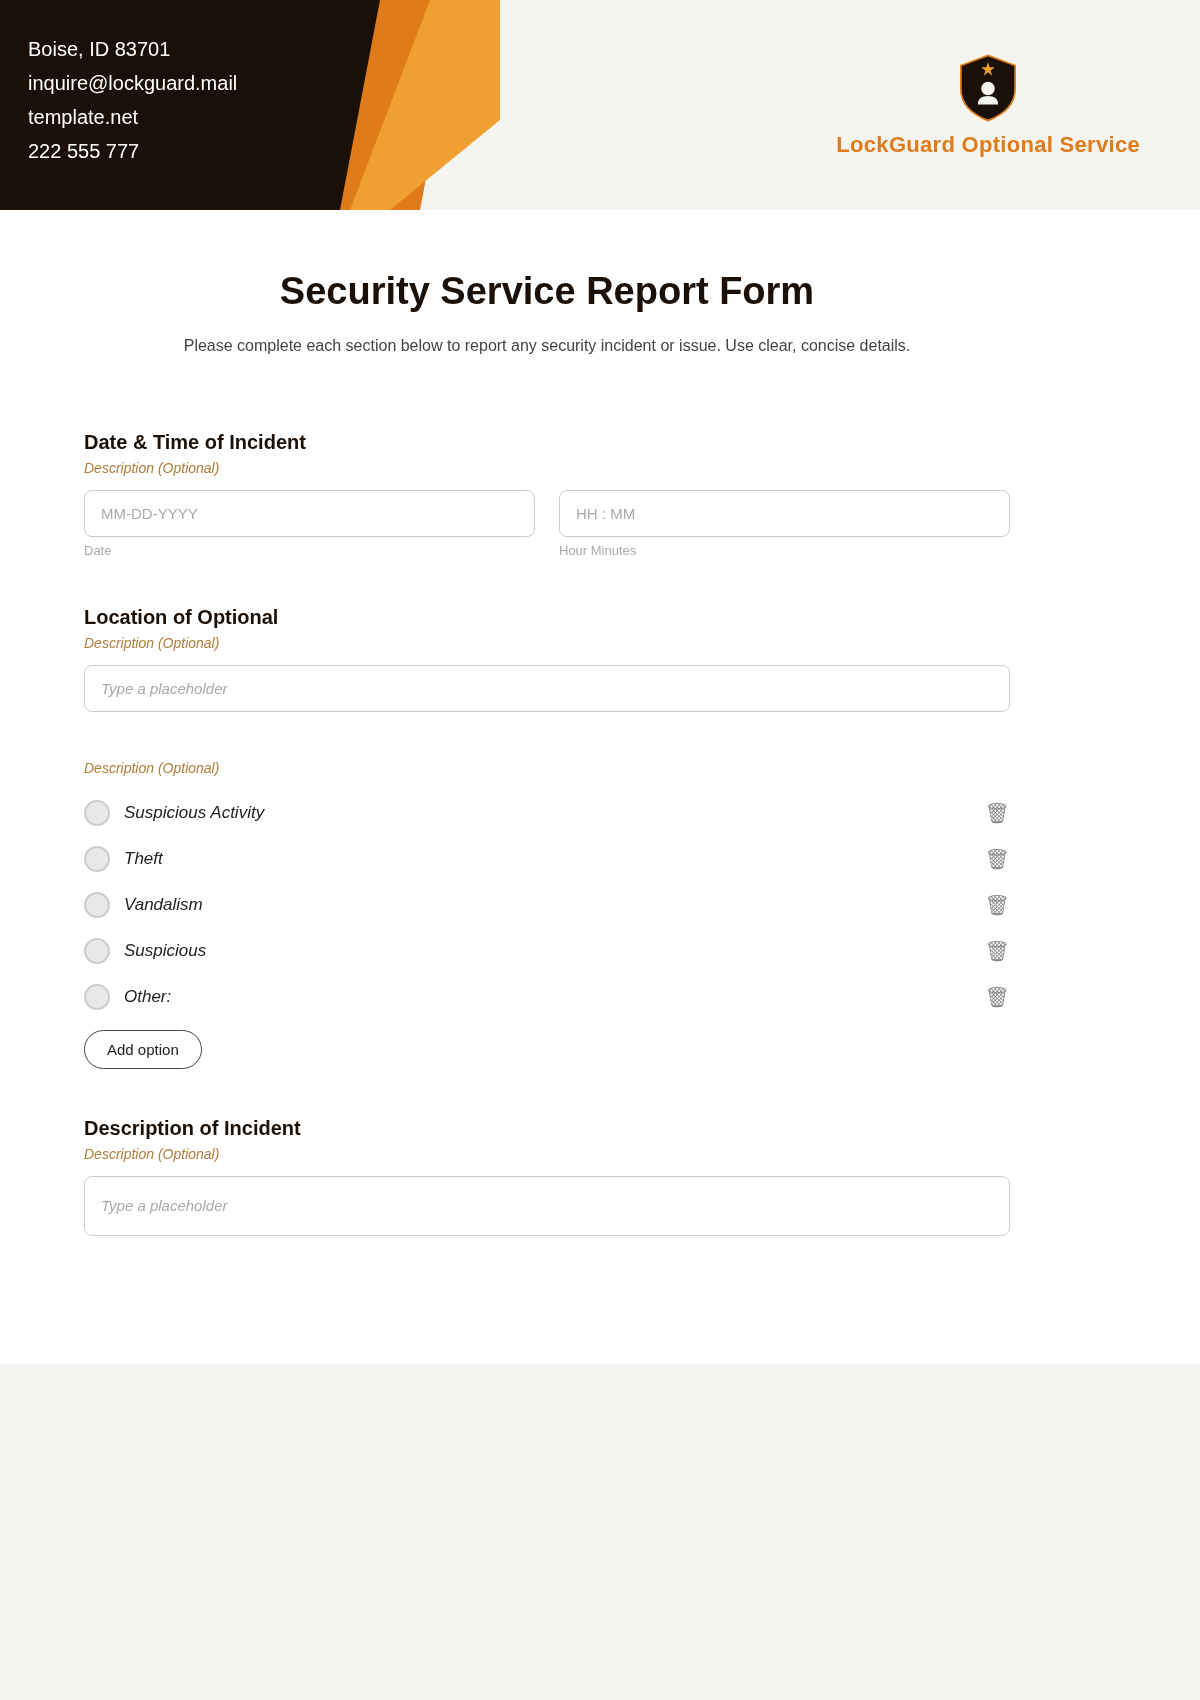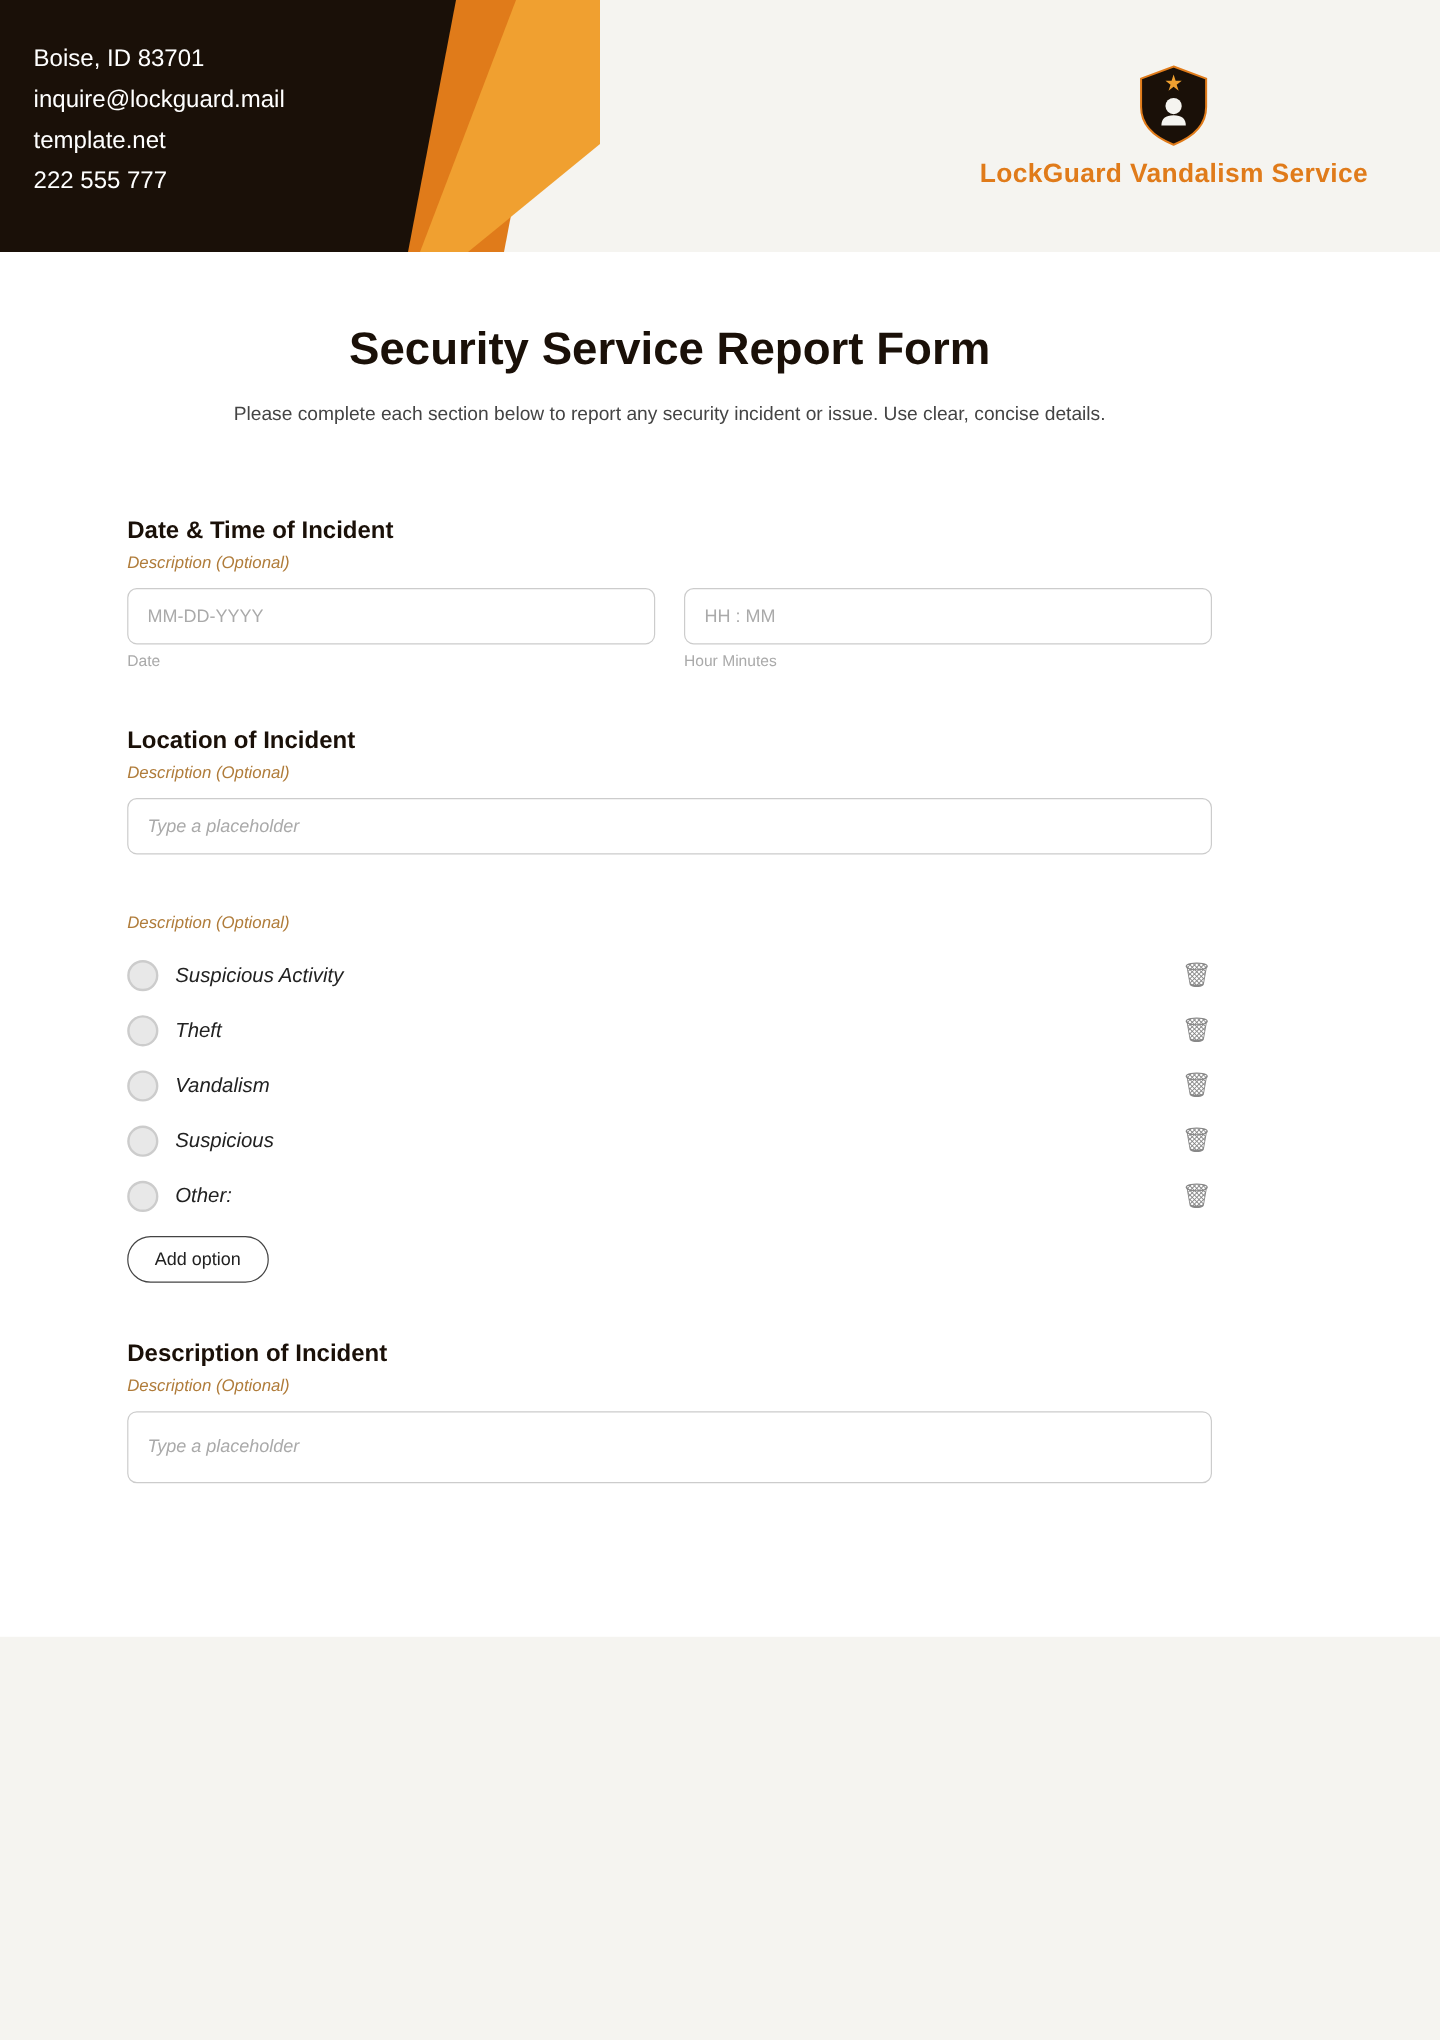--- a/index.html
+++ b/index.html
@@ -62,21 +62,21 @@
       color: #e07b1a;
       font-size: 22px;
       font-weight: 800;
       letter-spacing: 0.3px;
     }
 
     
     .main-content {
       background: #ffffff;
       margin: 0;
-      padding: 60px 190px 80px 106px;
+      padding: 60px 190px 80px 84px;
     }
 
     .form-title {
       text-align: center;
       font-size: 38px;
       font-weight: 800;
       color: #1a1008;
       margin-bottom: 20px;
     }
 
@@ -256,21 +256,21 @@
 
     <svg class="shield-svg" viewBox="0 0 80 85" xmlns="http://www.w3.org/2000/svg">
 
       <path d="M40 4 L72 16 L72 44 C72 62 58 74 40 81 C22 74 8 62 8 44 L8 16 Z" fill="#1a1008" stroke="#e07b1a" stroke-width="2"></path>
 
       <polygon points="40,12 42,18 48,18 43,22 45,28 40,24 35,28 37,22 32,18 38,18" fill="#f0a030"></polygon>
 
       <circle cx="40" cy="43" r="8" fill="#f5f4f0"></circle>
       <path d="M28 62 Q28 52 40 52 Q52 52 52 62" fill="#f5f4f0"></path>
     </svg>
-    <div class="logo-text">LockGuard Vandalism Service</div>
+    <div class="logo-text">LockGuard Optional Service</div>
   </div>
 </div>
 
 <div class="main-content">
 
   <h1 class="form-title">Security Service Report Form</h1>
   <p class="form-subtitle">Please complete each section below to report any security incident or issue. Use clear, concise details.</p>
 
   <div class="form-section">
     <div class="section-title">Date &amp; Time of Incident</div>
@@ -281,21 +281,21 @@
         <span class="input-label">Date</span>
       </div>
       <div class="input-group">
         <input class="input-field" type="text" placeholder="HH : MM" style="">
         <span class="input-label">Hour Minutes</span>
       </div>
     </div>
   </div>
 
   <div class="form-section">
-    <div class="section-title">Location of Incident</div>
+    <div class="section-title">Location of Optional</div>
     <div class="section-desc">Description (Optional)</div>
     <input class="location-input" type="text" placeholder="Type a placeholder" style="">
   </div>
 
   <div class="form-section">
     <div class="section-desc">Description (Optional)</div>
 
     
     <div>
 

